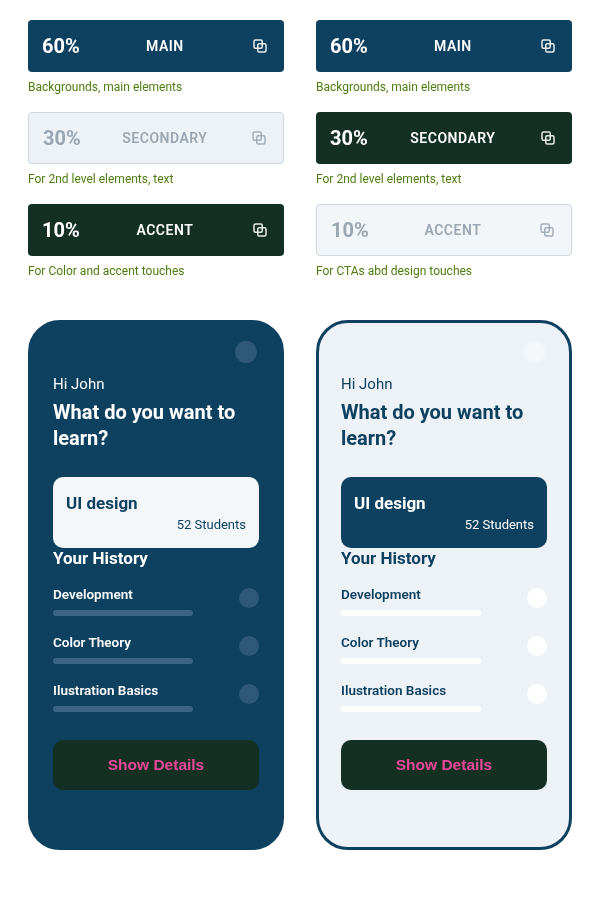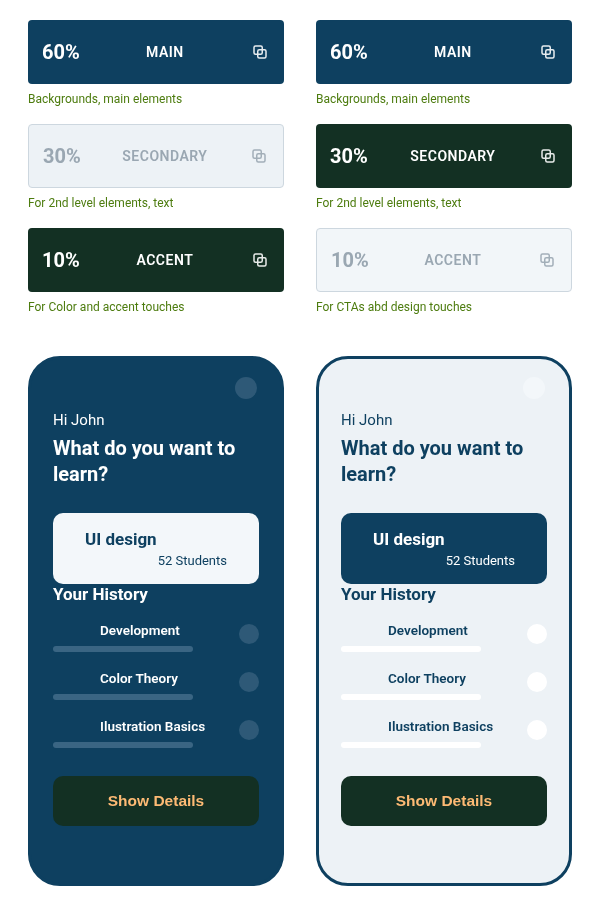--- a/index.html
+++ b/index.html
@@ -8,21 +8,21 @@
     background: #fff;
     width: 600px;
     padding: 20px 28px;
     display: flex;
     gap: 32px;
   }
   .col { flex: 1; display: flex; flex-direction: column; }
   .swatch-block { margin-bottom: 18px; }
   .swatch {
     border-radius: 4px;
-    height: 64px;
+    height: 52px;
     display: flex;
     align-items: center;
     padding: 0 14px;
     position: relative;
   }
   .swatch .pct { font-size: 20px; font-weight: 700; }
   .swatch .lbl { font-size: 14px; font-weight: 600; letter-spacing: .5px; flex: 1; text-align: center; }
   .swatch .copy { width: 20px; height: 20px; display: flex; align-items: center; justify-content: center; opacity: .9; }
   .caption { font-size: 12px; color: #4d7c0f; margin-top: 8px; }
   .s-main-dark { background:#0e4060; color:#fff; }
@@ -44,38 +44,38 @@
   .phone-light { background:#edf2f6; color:#0e4060; }
   .notch-dot {
     position:absolute; top:18px; right:24px;
     width:22px; height:22px; border-radius:50%;
   }
   .phone-dark .notch-dot { background:#2e5977; }
   .phone-light .notch-dot { background:#f3f7fa; }
   .greet { font-size:15px; font-weight:400; margin-top:28px; }
   .headline { font-size:20px; font-weight:700; line-height:1.3; margin-top:6px; max-width:200px; }
   .course-card {
-    margin-top:26px; border-radius:10px; padding:16px 32px;
+    margin-top:26px; border-radius:10px; padding:16px 13px;
   }
   .phone-dark .course-card { background:#f3f7fa; color:#0e4060; }
   .phone-light .course-card { background:#0e4060; color:#fff; }
   .course-title { font-size:17px; font-weight:700; }
   .course-sub { font-size:13px; margin-top:4px;text-align:right; }
   .section-title { font-size:17px; font-weight:700; }
   .hist-item { margin-top:18px; position:relative; }
-  .hist-name { font-size:13.5px; font-weight:600;margin-left:47px; }
+  .hist-name { font-size:13.5px; font-weight:600; }
   .hist-bar { height:6px; border-radius:4px; margin-top:8px; width:68%; }
   .phone-dark .hist-bar { background:#3a6583; }
   .phone-light .hist-bar { background:#fff; }
   .hist-dot { position:absolute; right:0; top:2px; width:20px; height:20px; border-radius:50%; }
   .phone-dark .hist-dot { background:#2e5977; }
   .phone-light .hist-dot { background:#fff; }
   .cta {
     margin-top:28px; width:100%; border:none; border-radius:10px;
-    background:#133023; color:#fdba74; font-size:15.5px; font-weight:700;
+    background:#133023; color:#ec4899; font-size:15.5px; font-weight:700;
     padding:16px 0; cursor:pointer;
   }
   svg { display:block; }
 </style>
 </head>
 <body>
 
 <div class="col">
 
   <div class="swatch-block">

